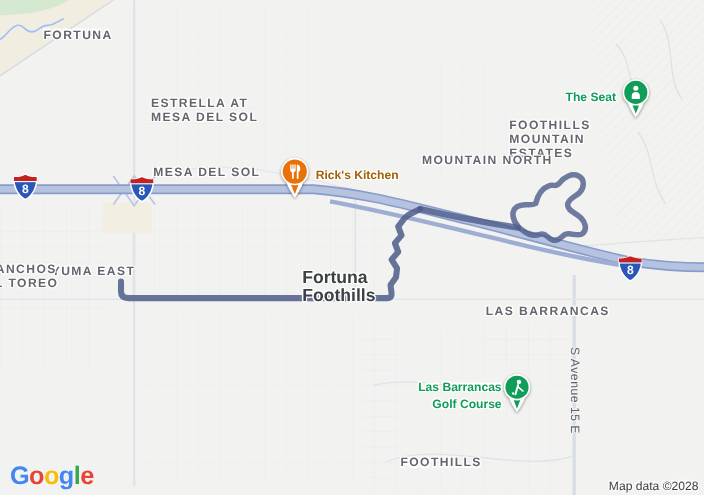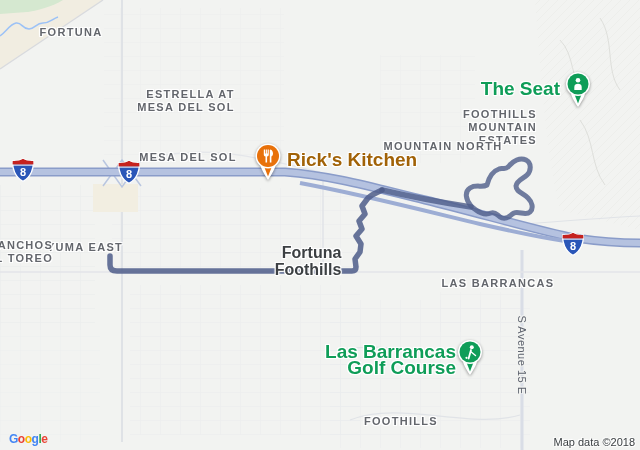--- a/index.html
+++ b/index.html
@@ -1,35 +1,35 @@
 <!DOCTYPE html>
 <html><head>
 <meta charset="utf-8">
 <style>
   html,body{margin:0;padding:0;}
   #map{position:relative;width:640px;height:450px;background:#f2f3f1;overflow:hidden;
        font-family:"Liberation Sans",sans-serif;cursor:default;}
   #basemap{position:absolute;left:0;top:0;}
-  .lbl{position:absolute;transform:translateX(-50%);text-align:right;white-space:pre-line;
+  .lbl{position:absolute;transform:translateX(-50%);text-align:left;white-space:pre-line;
        color:#63666c;font-size:11px;font-weight:bold;letter-spacing:1.3px;line-height:13px;
        text-shadow:-1px -1px 0 #fff,1px -1px 0 #fff,-1px 1px 0 #fff,1px 1px 0 #fff,0 0 3px #fff;
        pointer-events:none;}
   .locality{color:#3c4043;font-size:16px;font-weight:bold;letter-spacing:0;line-height:17px;}
-  .poi-label{position:absolute;font-size:19px;font-weight:bold;letter-spacing:0;white-space:pre-line;
+  .poi-label{position:absolute;font-size:11px;font-weight:bold;letter-spacing:0;white-space:pre-line;
        text-shadow:-1px -1px 0 #fff,1px -1px 0 #fff,-1px 1px 0 #fff,1px 1px 0 #fff,0 0 3px #fff;
        line-height:16px;}
   .poi-label.right-align{transform:translateX(-100%);text-align:right;}
   .pin{position:absolute;filter:drop-shadow(0 1px 1.5px rgba(0,0,0,.4));}
   .road-label{position:absolute;transform:translate(-50%,-50%) rotate(90deg);color:#5d626d;
        font-size:11px;letter-spacing:.5px;white-space:nowrap;
        text-shadow:-1px -1px 0 #f2f3f1,1px -1px 0 #f2f3f1,-1px 1px 0 #f2f3f1,1px 1px 0 #f2f3f1;}
   .shield{position:absolute;width:22px;height:24px;}
   .shield span{position:absolute;left:0;top:8px;width:22px;text-align:center;color:#fff;
        font-size:11px;font-weight:bold;line-height:12px;}
-  #glogo{position:absolute;left:9px;bottom:4px;font-size:12px;font-weight:bold;letter-spacing:-.5px;}
+  #glogo{position:absolute;left:9px;bottom:4px;font-size:23px;font-weight:bold;letter-spacing:-.5px;}
   #attribution{position:absolute;right:5px;bottom:2px;font-size:11px;color:#3c4043;
        text-shadow:0 0 2px #fff,0 0 3px #fff,1px 1px 0 #fff,-1px -1px 0 #fff;}
 </style>
 </head>
 <body>
 
 <div id="map">
 
   <svg id="basemap" width="640" height="450" viewBox="0 0 640 450">
     <defs>
@@ -167,15 +167,15 @@
           <rect x="0" y="6.6" width="22" height="1" fill="#fff"></rect>
         </g>
     </svg>
     <span>8</span>
   </div>
 
   <div id="glogo">
     <span style="color: rgb(66, 133, 244);">G</span><span style="color: rgb(234, 67, 53);">o</span><span style="color: rgb(251, 188, 5);">o</span><span style="color: rgb(66, 133, 244);">g</span><span style="color: rgb(52, 168, 83);">l</span><span style="color: rgb(234, 67, 53);">e</span>
   </div>
 
-  <div id="attribution">Map data ©2018</div>
+  <div id="attribution">Map data ©2028</div>
 
 </div>
 
 </body></html>

